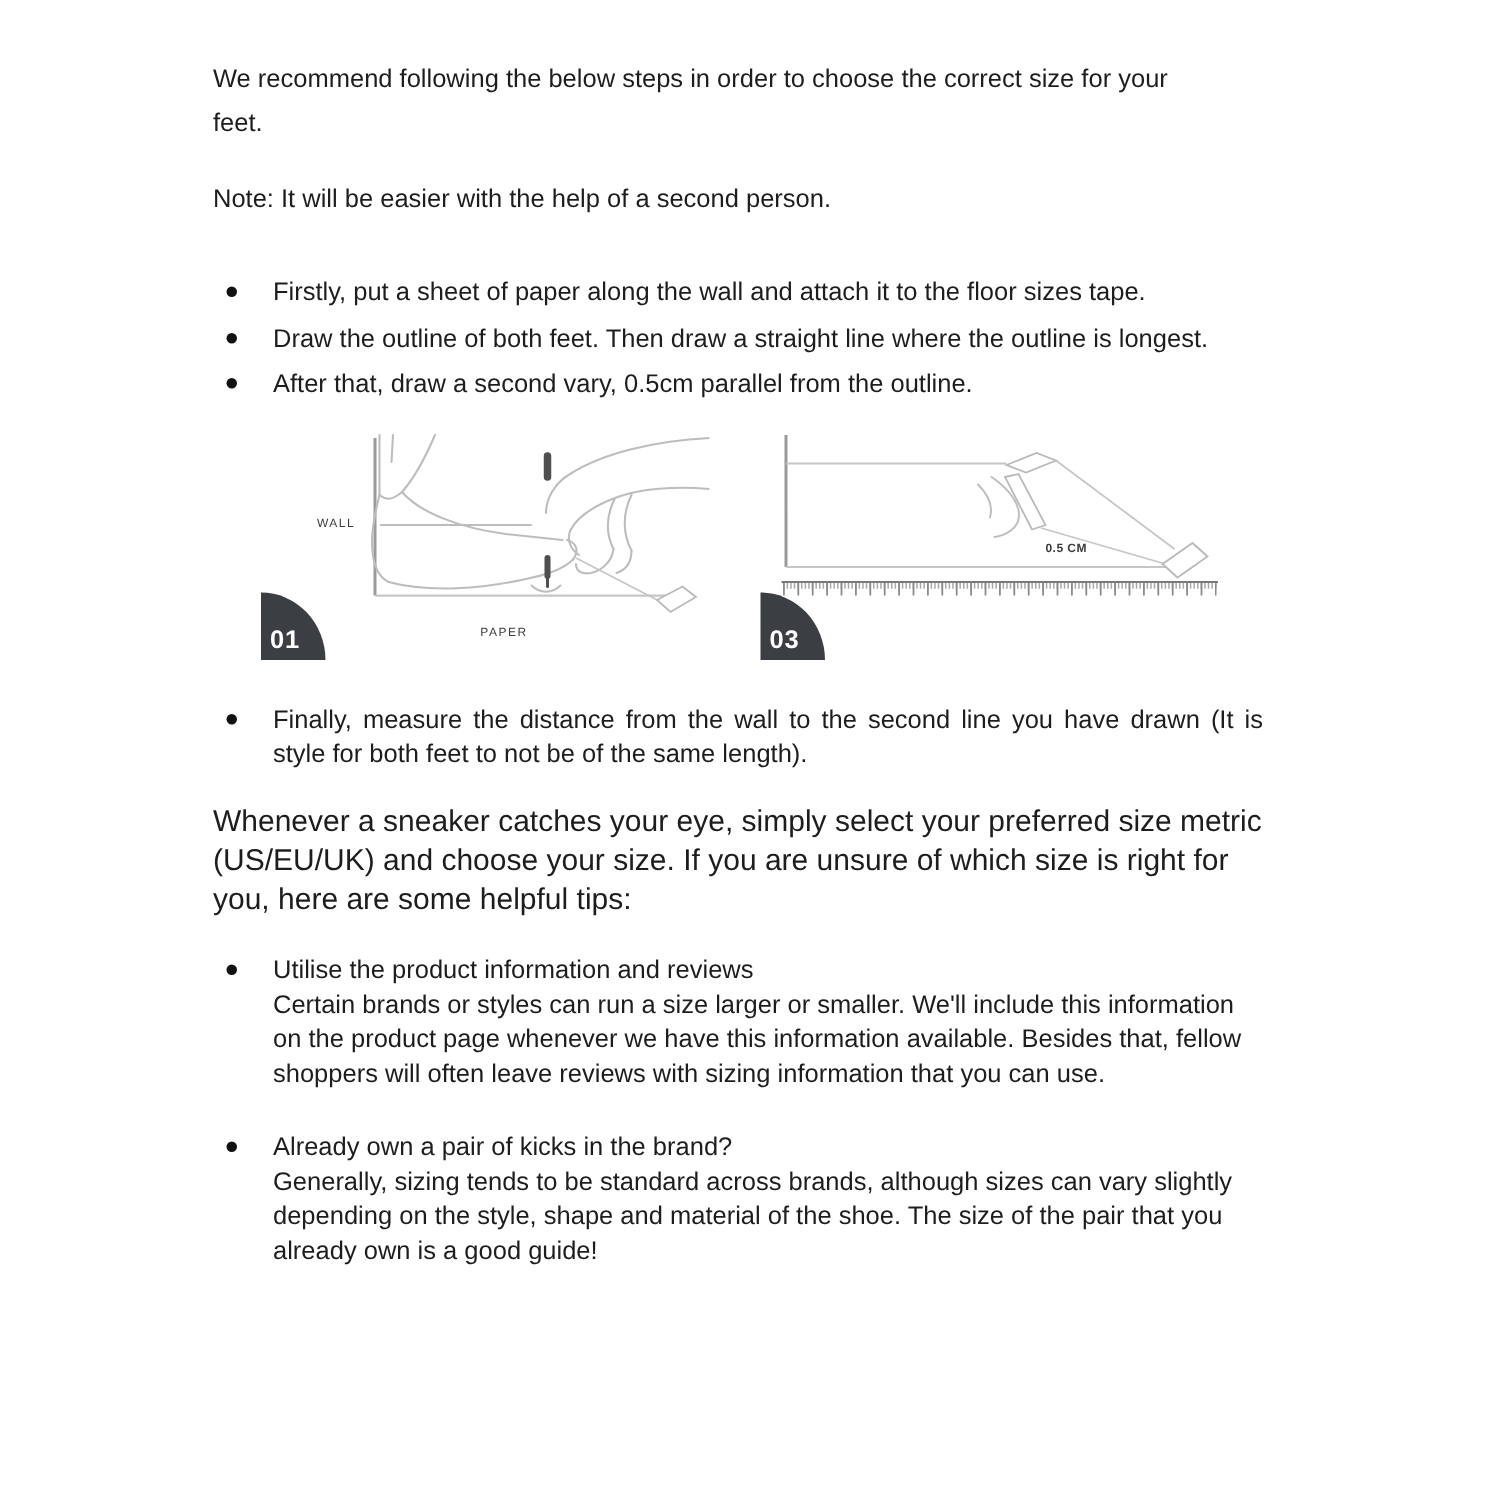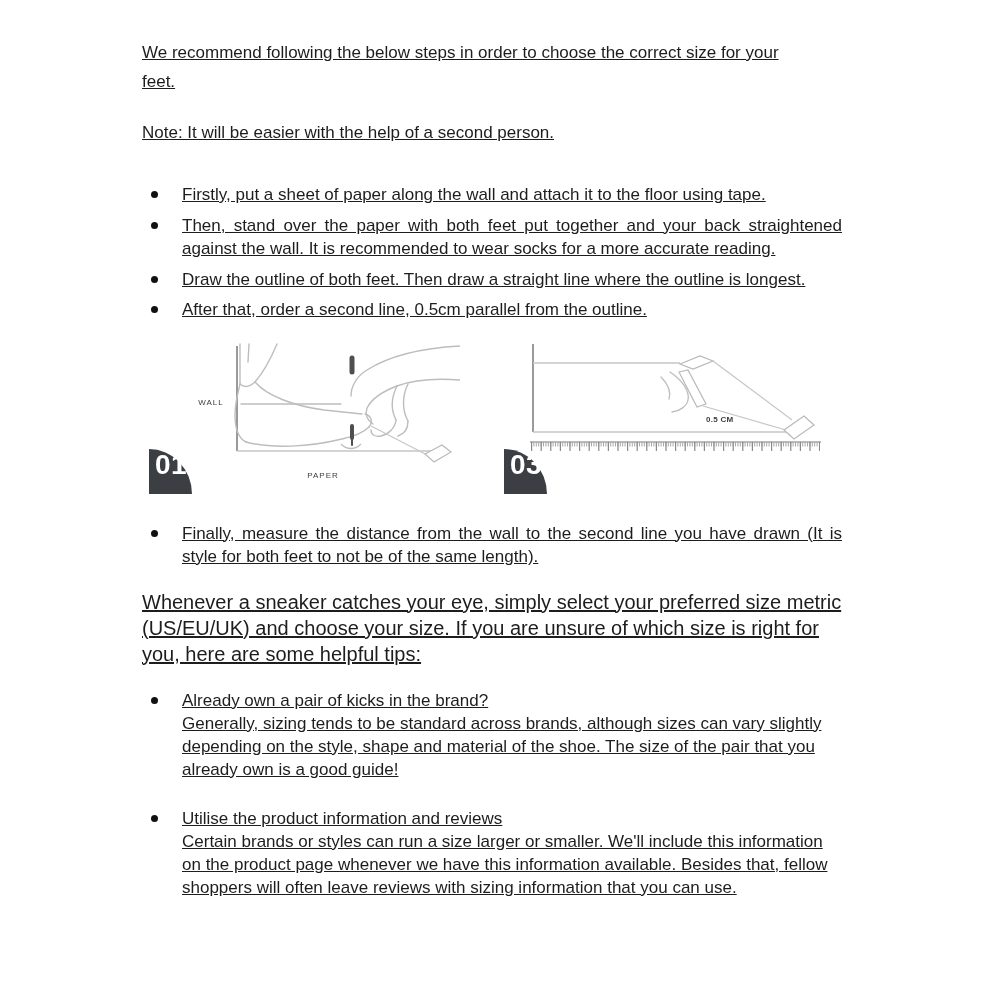--- a/index.html
+++ b/index.html
@@ -5,21 +5,20 @@
   html, body { margin: 0; padding: 0; }
   body {
     width: 1000px; height: 1000px;
     background: #ffffff;
     font-family: "Liberation Sans", sans-serif;
     color: #1d1d1d;
     overflow: hidden;
   }
   .doc {
     padding: 38px 158px 0 142px; 
-    text-decoration: underline;
   }
   .para {
     font-size: 17px;
     line-height: 29px;
     margin: 0;
   }
   .intro-para { max-width: 660px; }
   .note-para { margin-top: 22px; }
   ul.bullets {
     list-style: none;
@@ -37,42 +36,42 @@
   ul.results { margin-top: 28px; }
   .dot {
     position: absolute;
     left: 9px; top: 8px;
     width: 7px; height: 7px;
     border-radius: 50%;
     background: #111111;
   }
   .figures {
     display: flex;
-    gap: 40px;
+    gap: 18px;
     margin-top: 20px;
-    margin-left: 3px;
+    margin-left: 16px;
   }
   .figure {
     position: relative;
     height: 152px;
   }
   .figure-1 { width: 315px; }
   .figure-2 { width: 370px; }
   .badge {
     position: absolute;
-    left: 4px; bottom: 0;
+    left: 16px; bottom: 0;
     width: 43px; height: 45px;
     background: #3b3e42;
     border-radius: 0 100% 0 0;
     color: #ffffff;
     font-weight: bold;
-    font-size: 28px;
+    font-size: 17px;
     letter-spacing: 0.5px;
     display: flex;
-    align-items: flex-start;
+    align-items: flex-end;
     box-sizing: border-box;
     padding: 0 0 3px 6px;
   }
   .sizing-para { margin-top: 20px; font-size: 20px; line-height: 26px; }
   ul.tips { margin-top: 22px; }
   ul.tips li { line-height: 23px; margin-bottom: 26px; text-align: left; }
   .tip-title { display: block; }
   svg text {
     font-family: "Liberation Sans", sans-serif;
     fill: #3c3c3c;
@@ -84,33 +83,29 @@
 <body>
 
 <div class="doc">
 
   <p class="para intro-para">We recommend following the below steps in order to choose the correct size for your feet.</p>
   <p class="para note-para">Note: It will be easier with the help of a second person.</p>
 
   <ul class="bullets steps">
     <li>
       <span class="dot"></span>
-      <span>Firstly, put a sheet of paper along the wall and attach it to the floor using tape.</span>
-    </li>
-    <li>
-      <span class="dot"></span>
-      <span>Then, stand over the paper with both feet put together and your back straightened against the wall. It is recommended to wear socks for a more accurate reading.</span>
+      <span>Firstly, put a sheet of paper along the wall and attach it to the floor sizes tape.</span>
     </li>
     <li>
       <span class="dot"></span>
       <span>Draw the outline of both feet. Then draw a straight line where the outline is longest.</span>
     </li>
     <li>
       <span class="dot"></span>
-      <span>After that, order a second line, 0.5cm parallel from the outline.</span>
+      <span>After that, draw a second vary, 0.5cm parallel from the outline.</span>
     </li>
   </ul>
 
   <div class="figures">
 
     <div class="figure figure-1">
       <svg width="315" height="152" viewBox="0 0 315 152">
 
         <path d="M 92 4 V 109" stroke="#9a9a9a" stroke-width="2" fill="none"></path>
         <path d="M 92 109 H 298" stroke="#c6c6c6" stroke-width="1.5" fill="none"></path>
@@ -197,23 +192,23 @@
       <span class="dot"></span>
       <span>Finally, measure the distance from the wall to the second line you have drawn (It is style for both feet to not be of the same length).</span>
     </li>
   </ul>
 
   <p class="para sizing-para">Whenever a sneaker catches your eye, simply select your preferred size metric (US/EU/UK) and choose your size. If you are unsure of which size is right for you, here are some helpful tips:</p>
 
   <ul class="bullets tips">
     <li>
       <span class="dot"></span>
+      <span class="tip-title">Utilise the product information and reviews</span>
+      <span class="tip-body">Certain brands or styles can run a size larger or smaller. We'll include this information on the product page whenever we have this information available. Besides that, fellow shoppers will often leave reviews with sizing information that you can use.</span>
+    </li>
+    <li>
+      <span class="dot"></span>
       <span class="tip-title">Already own a pair of kicks in the brand?</span>
       <span class="tip-body">Generally, sizing tends to be standard across brands, although sizes can vary slightly depending on the style, shape and material of the shoe. The size of the pair that you already own is a good guide!</span>
     </li>
-    <li>
-      <span class="dot"></span>
-      <span class="tip-title">Utilise the product information and reviews</span>
-      <span class="tip-body">Certain brands or styles can run a size larger or smaller. We'll include this information on the product page whenever we have this information available. Besides that, fellow shoppers will often leave reviews with sizing information that you can use.</span>
-    </li>
   </ul>
 
 </div>
 
 </body></html>

